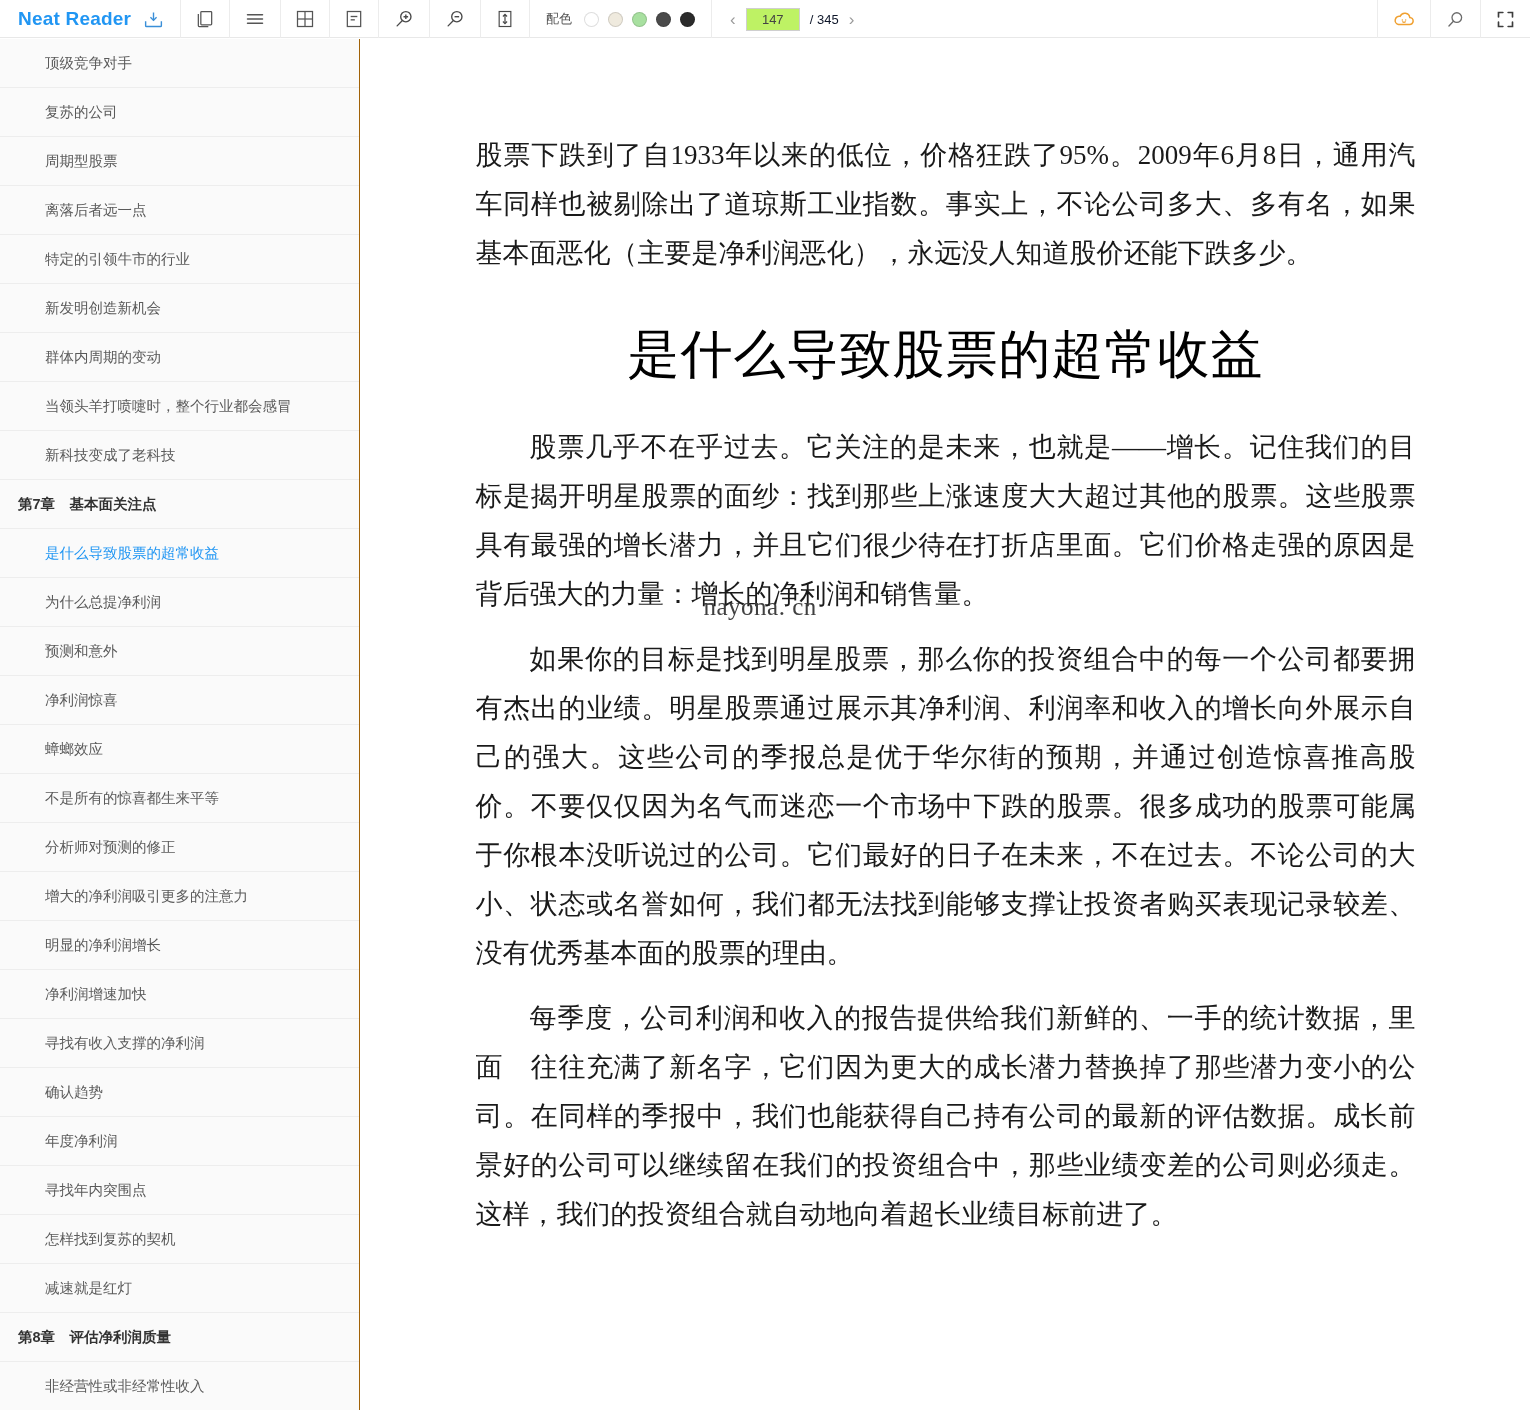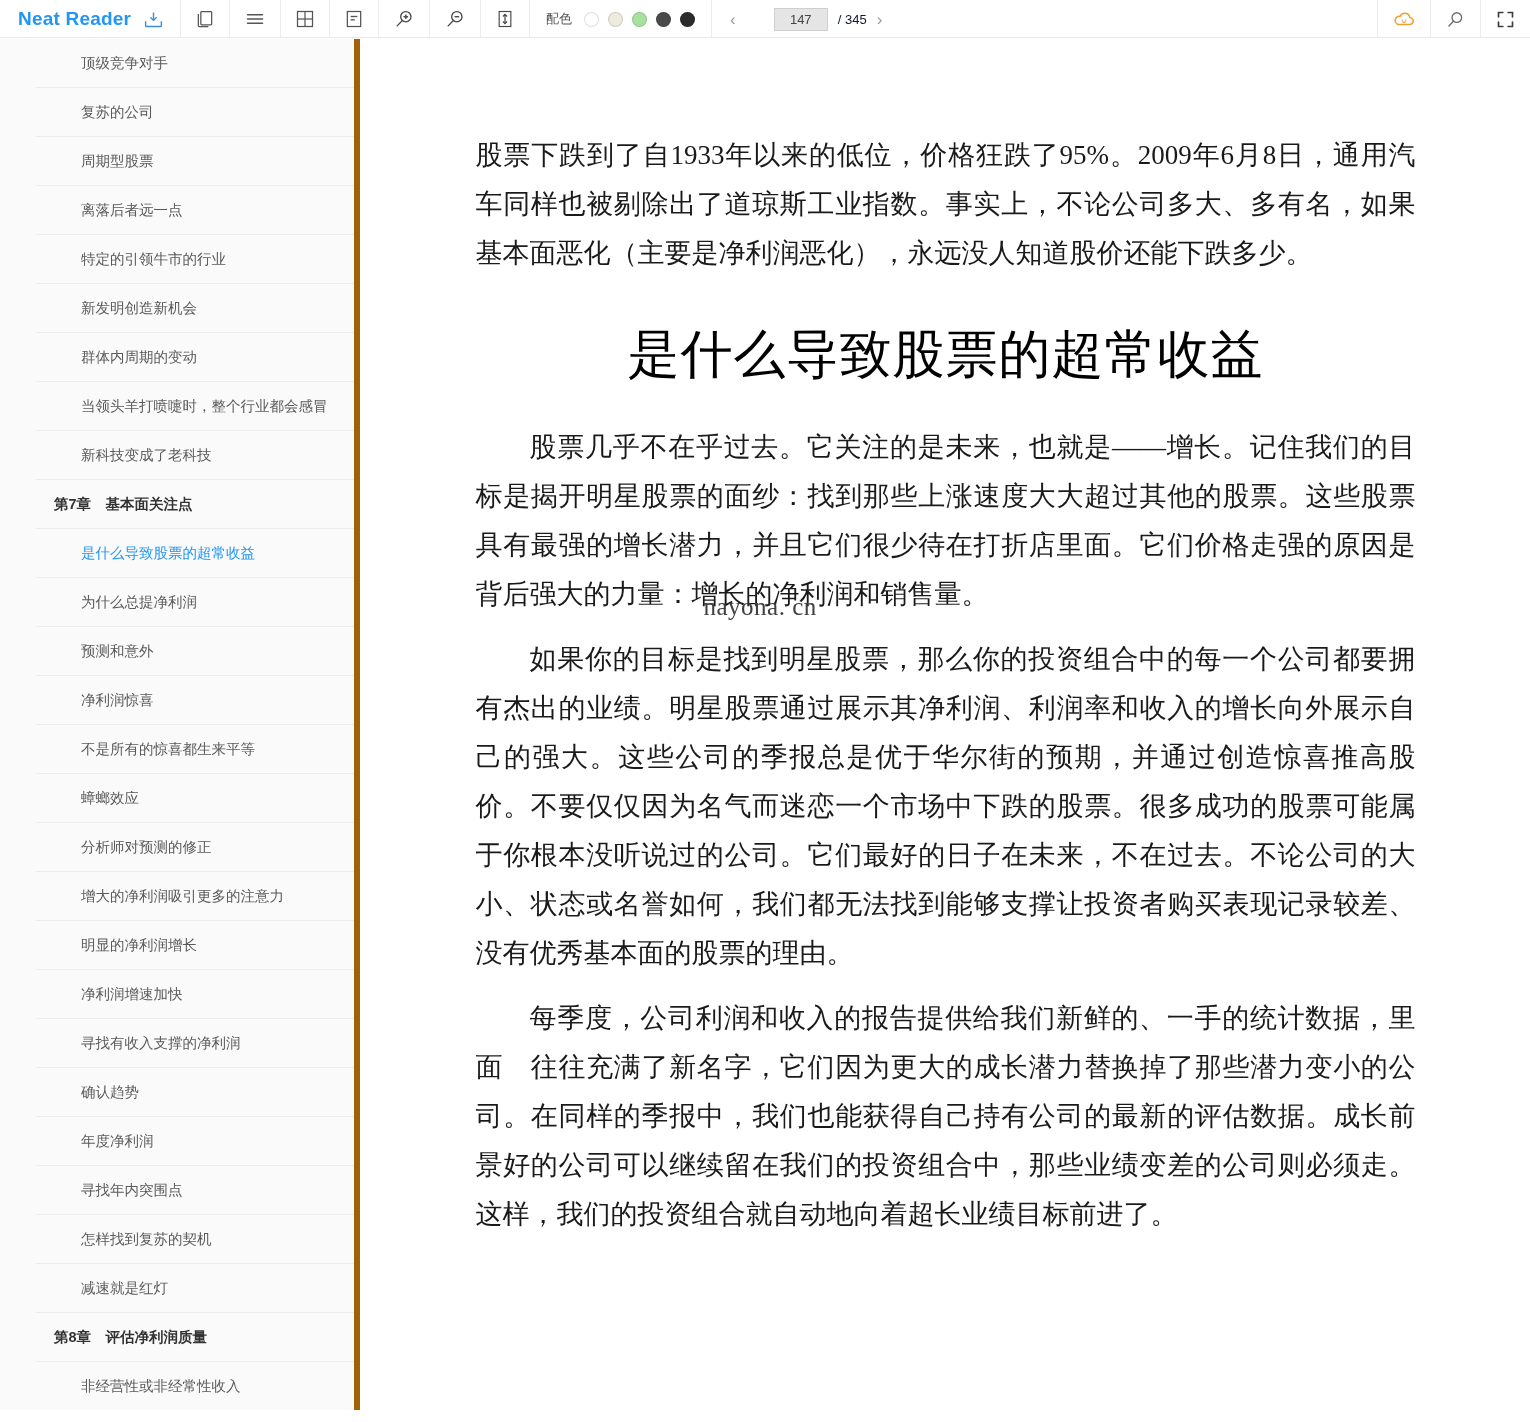--- a/index.html
+++ b/index.html
@@ -75,36 +75,34 @@
   }
   .chev { color: #9a9a9a; font-size: 17px; line-height: 1; user-select: none; }
   #page-input {
     width: 54px;
     height: 23px;
     border: 1px solid #cfcfcf;
     text-align: center;
     font-size: 13px;
     color: #444;
     font-family: "Liberation Sans", sans-serif;
-    background: #e5e5e5;
+    background: #bef264;
     outline: none;
-    margin-left: 28px;
   }
   #page-total { font-size: 13px; color: #0f172a; }
 
   
   #sidebar {
     position: absolute;
     top: 39px; left: 0;
     width: 360px;
     height: 1371px;
     background: #fafafa;
-    border-right: 6px solid #a16207;
+    border-right: 1px solid #a16207;
     overflow: hidden;
-    padding-left: 36px;
   }
   .toc-item {
     height: 49px;
     display: flex;
     align-items: center;
     padding-left: 45px;
     padding-right: 14px;
     border-bottom: 1px solid #ededed;
     font-size: 14.5px;
     color: #5a5a5a;
@@ -341,24 +339,24 @@
       <div class="toc-item">
         <span>为什么总提净利润</span>
       </div>
       <div class="toc-item">
         <span>预测和意外</span>
       </div>
       <div class="toc-item">
         <span>净利润惊喜</span>
       </div>
       <div class="toc-item">
+        <span>蟑螂效应</span>
+      </div>
+      <div class="toc-item">
         <span>不是所有的惊喜都生来平等</span>
-      </div>
-      <div class="toc-item">
-        <span>蟑螂效应</span>
       </div>
       <div class="toc-item">
         <span>分析师对预测的修正</span>
       </div>
       <div class="toc-item">
         <span>增大的净利润吸引更多的注意力</span>
       </div>
       <div class="toc-item">
         <span>明显的净利润增长</span>
       </div>

